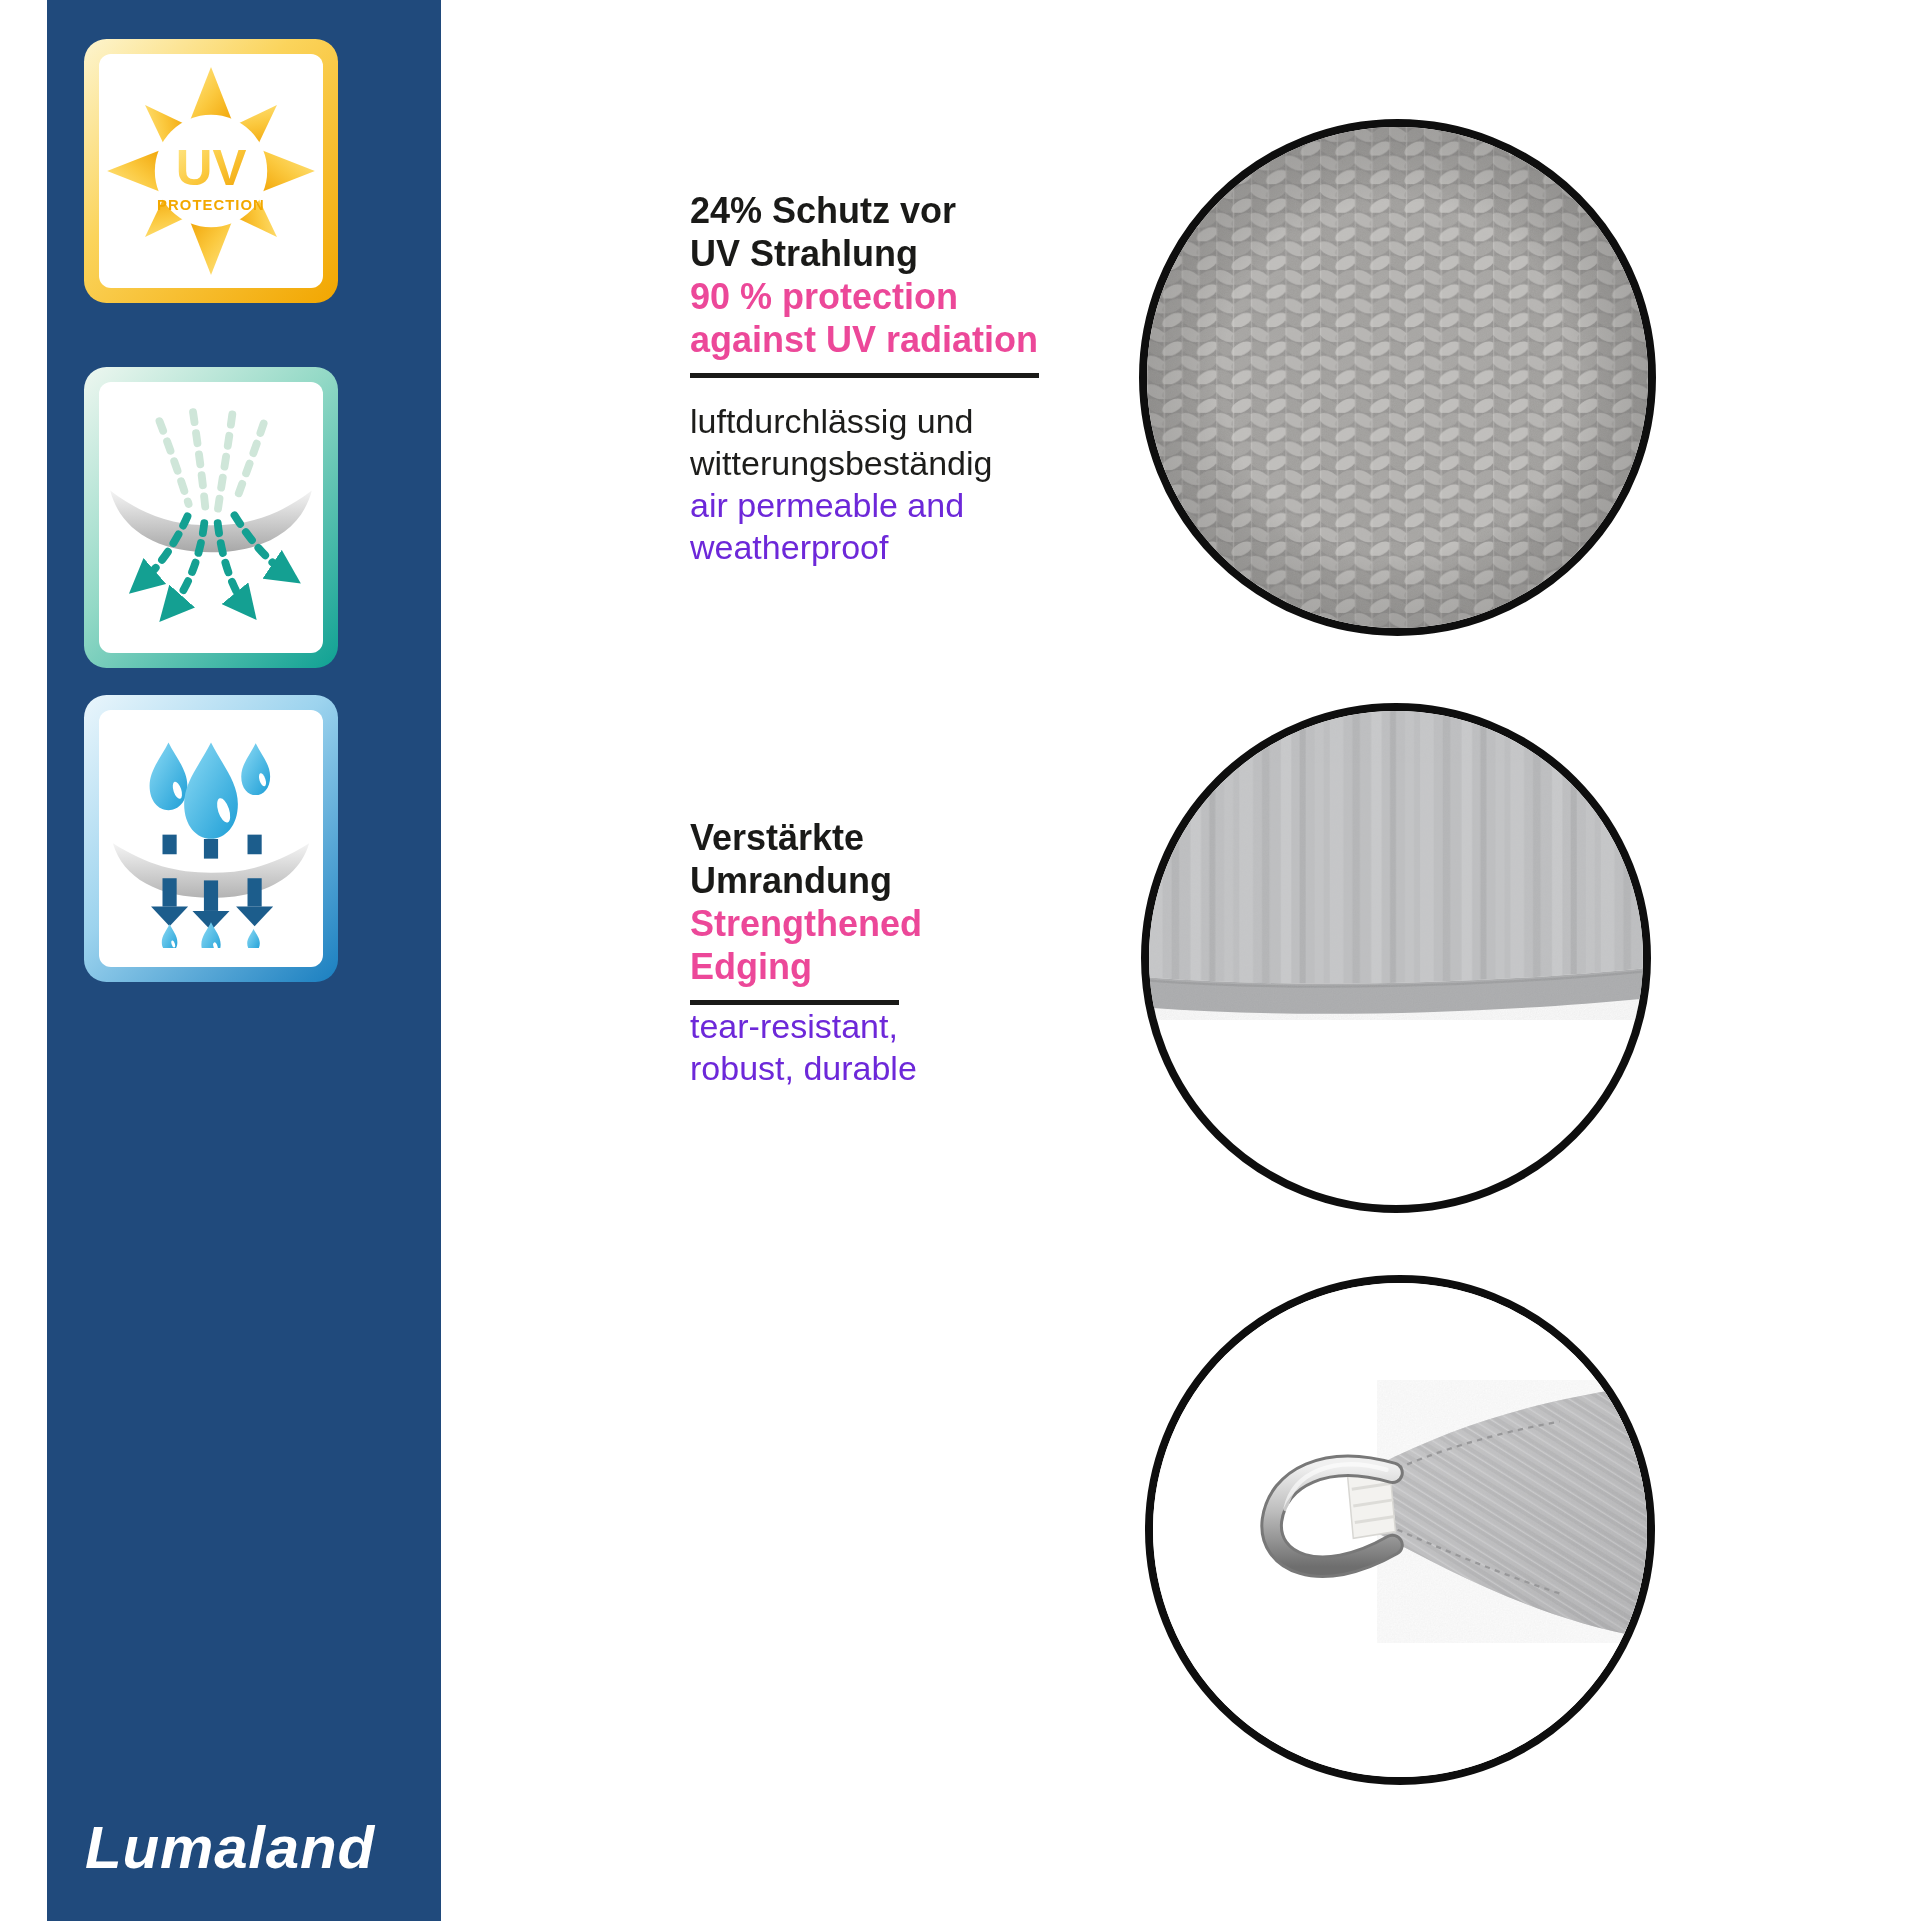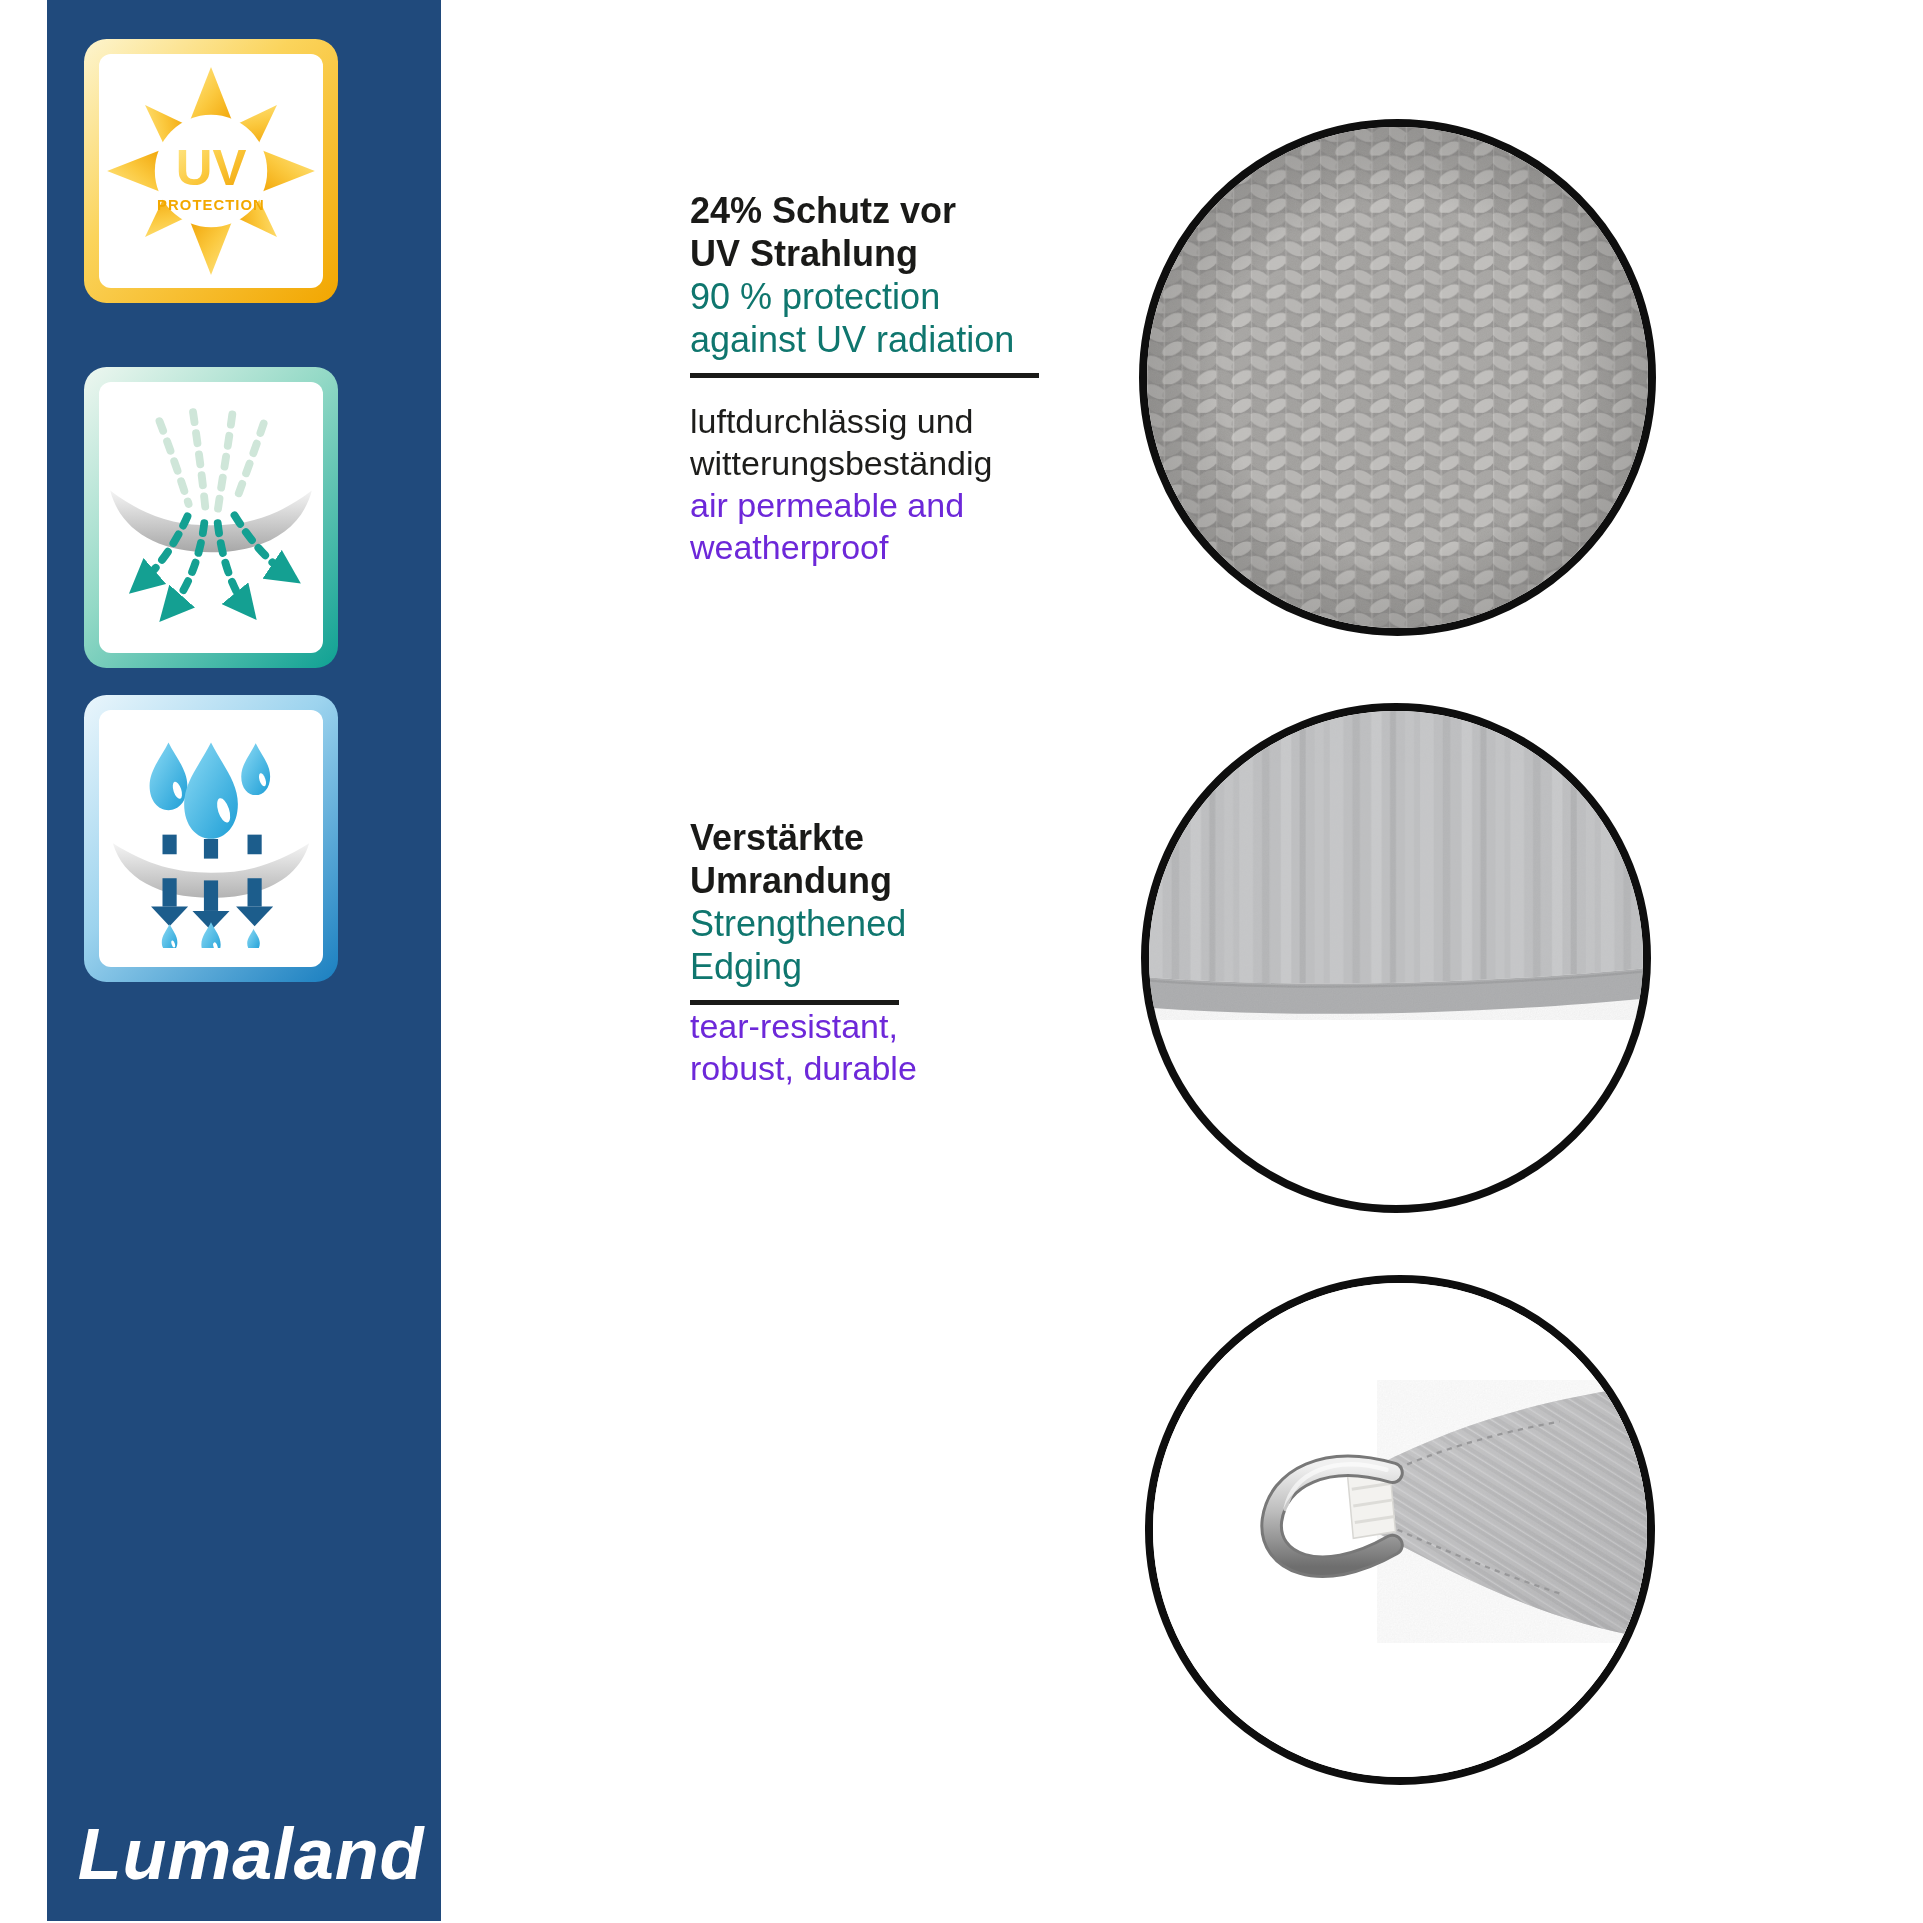--- a/index.html
+++ b/index.html
@@ -3,36 +3,36 @@
 <meta charset="utf-8">
 <style>
   html,body{margin:0;padding:0;background:#fff;}
   #canvas{
     position:relative;width:1924px;height:1924px;overflow:hidden;background:#fff;
     font-family:"Liberation Sans","DejaVu Sans",sans-serif;
   }
   
   .sidebar{position:absolute;left:47px;top:0;width:394px;height:1921px;background:#204a7c;}
   .logo{
-    position:absolute;left:54px;top:1813px;width:394px;text-align:center;
-    color:#ffffff;font-size:72px;font-weight:bold;font-style:italic;letter-spacing:0.8px;
+    position:absolute;left:33px;top:1813px;width:394px;text-align:center;
+    color:#ffffff;font-size:60px;font-weight:bold;font-style:italic;letter-spacing:0.8px;
   }
   
   .icon-box{position:absolute;left:84px;width:254px;border-radius:22.5px;}
   .box-uv   {top:39px;height:264px;background:linear-gradient(135deg,#fdf5cf 0%,#fbd45c 40%,#f2a600 100%);}
   .box-air  {top:367px;height:301px;background:linear-gradient(135deg,#eef7f0 0%,#93d9c6 45%,#0fa193 100%);}
   .box-water{top:695px;height:287px;background:linear-gradient(135deg,#eaf6fc 0%,#9cd3ee 45%,#1a7fc0 100%);}
   .icon-inner{position:absolute;left:15px;right:15px;top:15px;bottom:15px;background:#fff;border-radius:12px;
               display:flex;align-items:center;justify-content:center;}
   .icon-inner svg{display:block;}
   
   .feature{position:absolute;left:690px;width:451px;}
   .f1{top:189px;} .f2{top:816px;} .f3{top:1392px;}
   .t-de{font-size:36px;line-height:43px;font-weight:bold;color:#1a1a18;}
-  .t-en{font-size:36px;line-height:43px;font-weight:normal;color:#0f766e;}
+  .t-en{font-size:36px;line-height:43px;font-weight:bold;color:#ec4899;}
   .divider{height:4.5px;background:#1a1a18;margin-top:12px;}
   .f1 .divider{width:349px;} .f2 .divider{width:209px;} .f3 .divider{width:283px;}
   .d-de{font-size:34px;line-height:42px;color:#1d1d1b;margin-top:22.5px;}
   .d-en{font-size:34px;line-height:42px;color:#6d28d9;}
   
   .photo-circle{position:absolute;border:8.3px solid #0e0e0e;border-radius:50%;overflow:hidden;background:#fff;box-sizing:border-box;}
   #circle-texture{left:1139px;top:119px;width:517px;height:517px;}
   #circle-edge   {left:1141px;top:703px;width:510px;height:510px;}
   #circle-ring   {left:1145px;top:1275px;width:510px;height:510px;}
   .photo-circle svg{width:100%;height:100%;display:block;}

